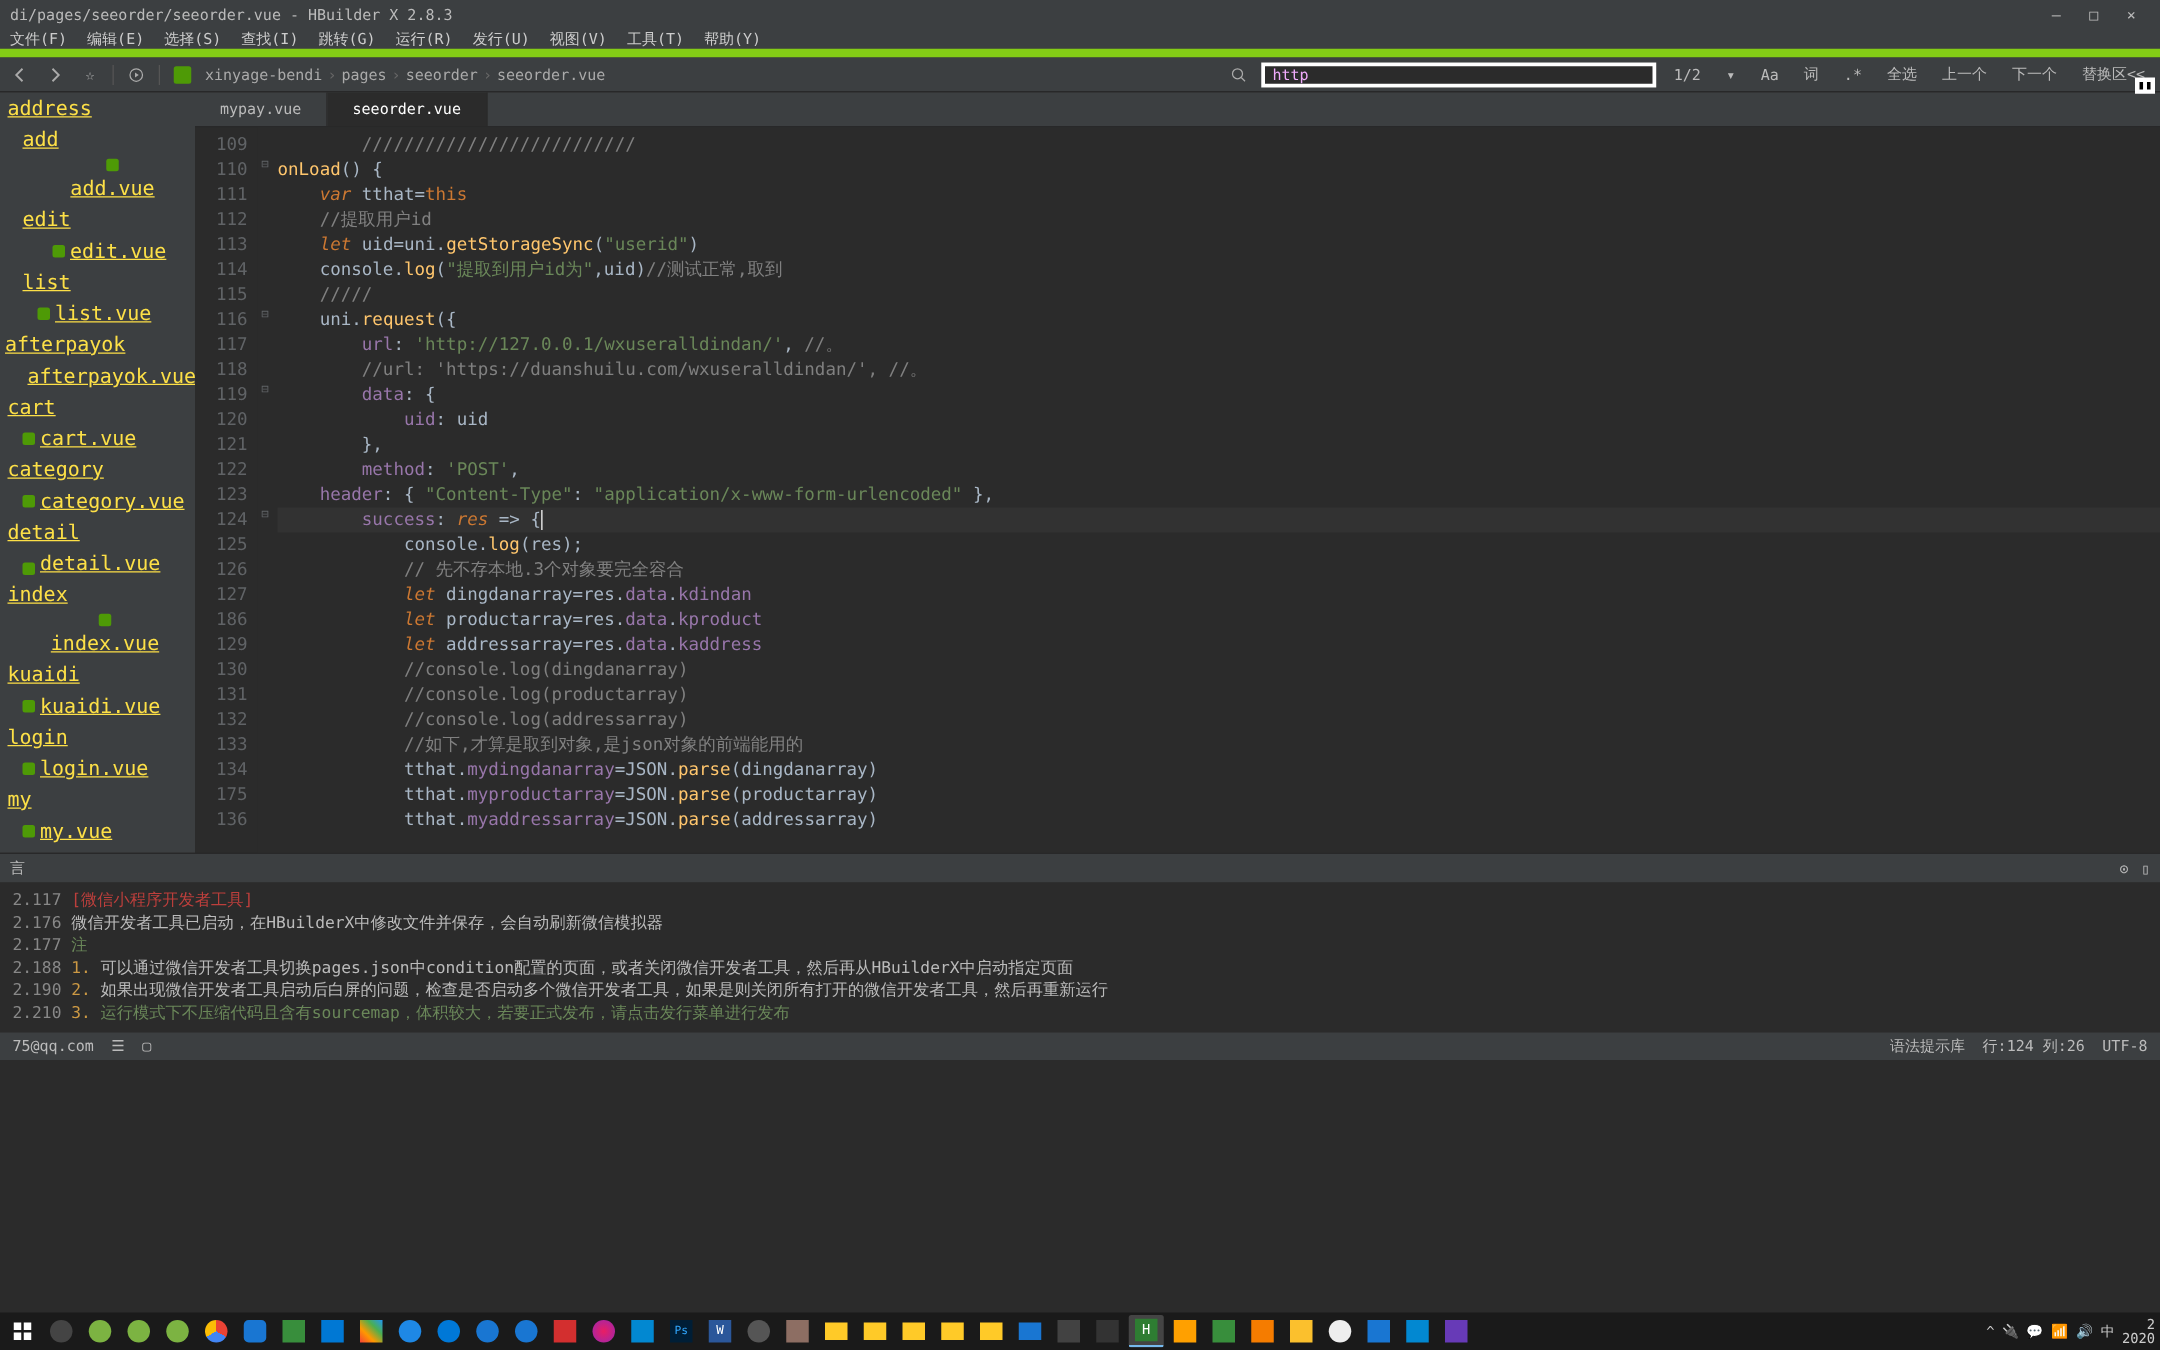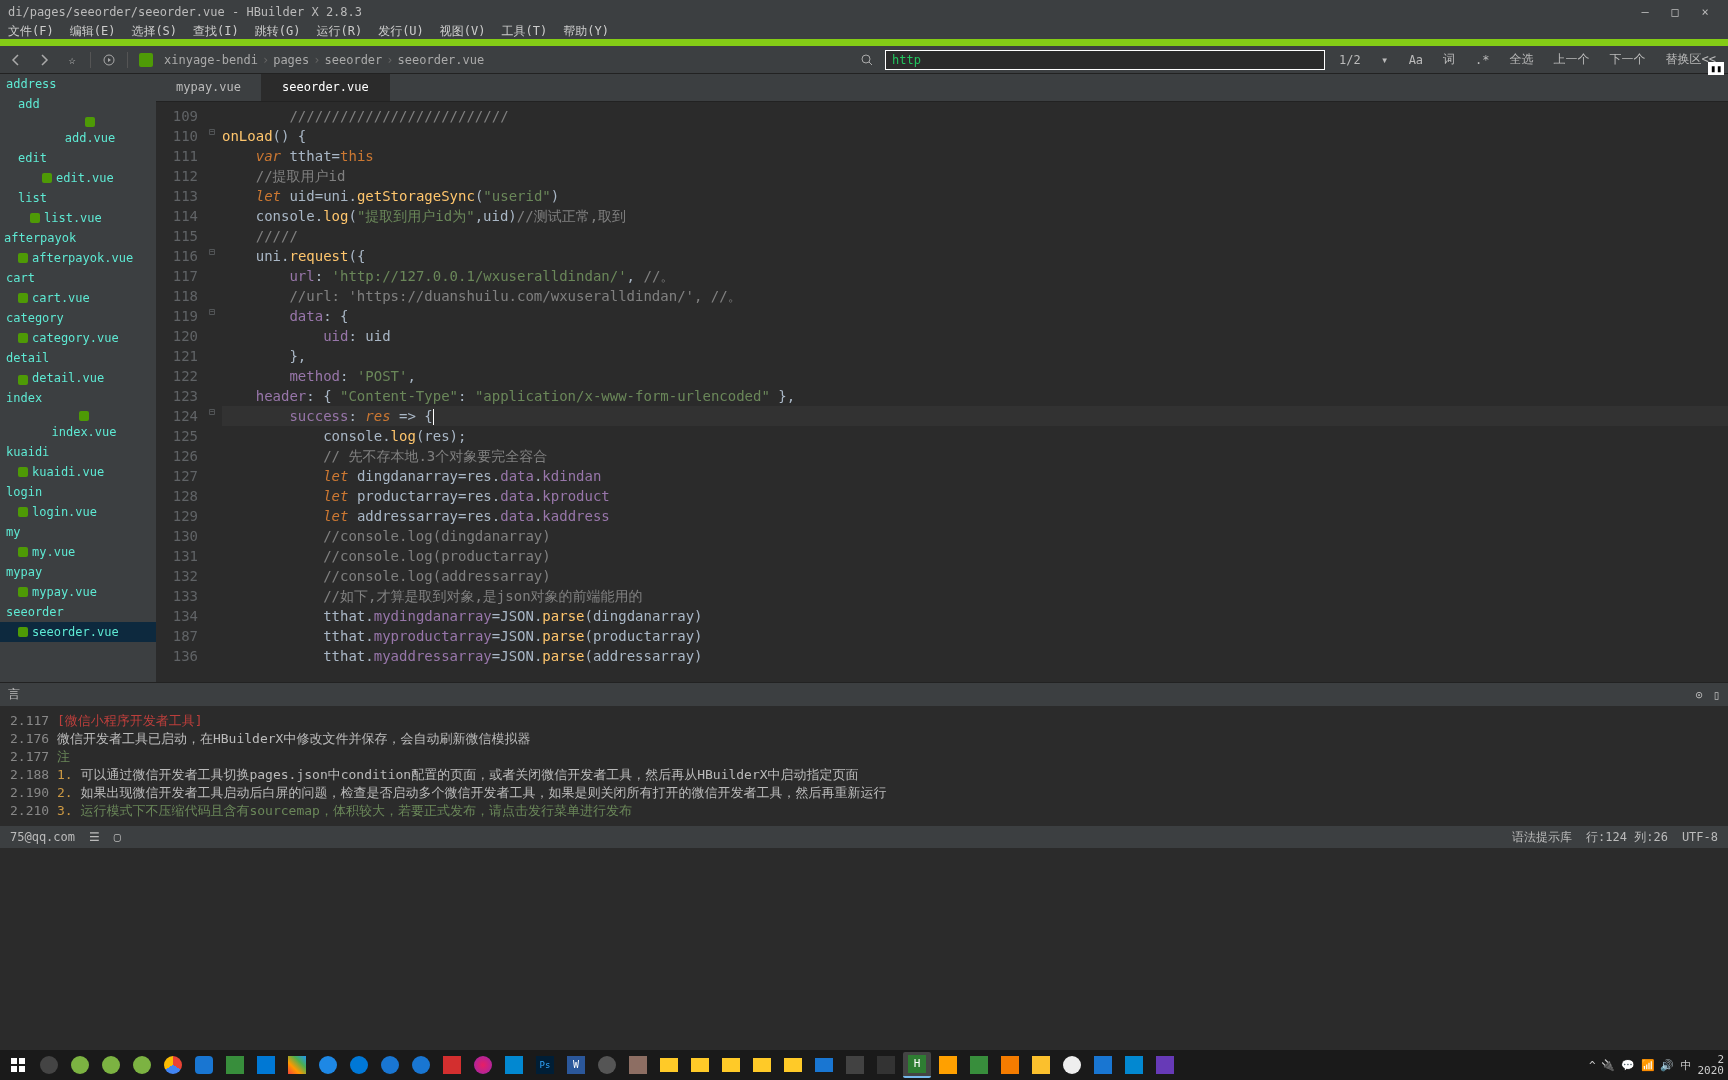--- a/index.html
+++ b/index.html
@@ -11,27 +11,27 @@
 
 .menubar { height: 22px; background: #3c3f41; display: flex; align-items: center; padding: 0 8px; gap: 16px; color: #ccc; font-size: 12px; border-bottom: 7px solid #84cc16; }
 .menubar span { cursor: pointer; }
 
 .toolbar { height: 28px; background: #3c3f41; display: flex; align-items: center; padding: 0 6px; gap: 8px; border-bottom: 1px solid #222; font-size: 12px; color: #bbb; }
 .toolbar .navbtn { width: 20px; height: 20px; display: flex; align-items: center; justify-content: center; cursor: pointer; }
 .toolbar .sep { width: 1px; height: 16px; background: #555; }
 .toolbar .crumb { color: #aaa; cursor: pointer; }
 .toolbar .crumb-sep { color: #666; margin: 0 4px; }
 .toolbar .flex { flex: 1; }
-.toolbar .search-inp { background: #2b2b2b; border: 1px solid #ffffff; color: #22c55e; padding: 2px 6px; width: 440px; height: 20px; font-size: 12px; }
+.toolbar .search-inp { background: #2b2b2b; border: 3px solid #ffffff; color: #f0abfc; padding: 2px 6px; width: 316px; height: 20px; font-size: 12px; }
 .toolbar .toolbtn { padding: 2px 6px; cursor: pointer; }
 .pause-ind { position: absolute; right: 4px; top: 62px; background: #fff; color: #000; font-size: 10px; padding: 1px 2px; }
 
 .main { display: flex; height: 608px; }
 
-.sidebar { width: 156px; background: #3c3f41; overflow: hidden; font-size: 12px; color: #5eead4; }
+.sidebar { width: 156px; background: #3c3f41; overflow: hidden; font-size: 16px; color: #fde047; text-decoration: underline; }
 .sb-folder { padding: 3px 6px; cursor: pointer; }
 .sb-file { padding: 3px 6px 3px 22px; cursor: pointer; display: flex; align-items: center; gap: 4px; }
 .sb-file.active { background: #0d293e; }
 .file-ico { width: 10px; height: 10px; background: #4e9a06; border-radius: 2px; display: inline-block; }
 
 .editor-wrap { flex: 1; display: flex; flex-direction: column; background: #2b2b2b; }
 .tabs { height: 28px; background: #3c3f41; display: flex; border-bottom: 1px solid #222; }
 .tab { padding: 6px 20px; font-size: 12px; color: #bbb; cursor: pointer; border-right: 1px solid #2b2b2b; }
 .tab.active { background: #2b2b2b; color: #fff; }
 
@@ -234,28 +234,28 @@
           <div>118</div>
           <div>119</div>
           <div>120</div>
           <div>121</div>
           <div>122</div>
           <div>123</div>
           <div>124</div>
           <div>125</div>
           <div>126</div>
           <div>127</div>
-          <div>128</div>
+          <div>186</div>
           <div>129</div>
           <div>130</div>
           <div>131</div>
           <div>132</div>
           <div>133</div>
           <div>134</div>
-          <div>187</div>
+          <div>175</div>
           <div>136</div>
         </div>
       <div class="fold-col" id="foldcol">
           <div></div>
           <div>⊟</div>
           <div></div>
           <div></div>
           <div></div>
           <div></div>
           <div></div>

